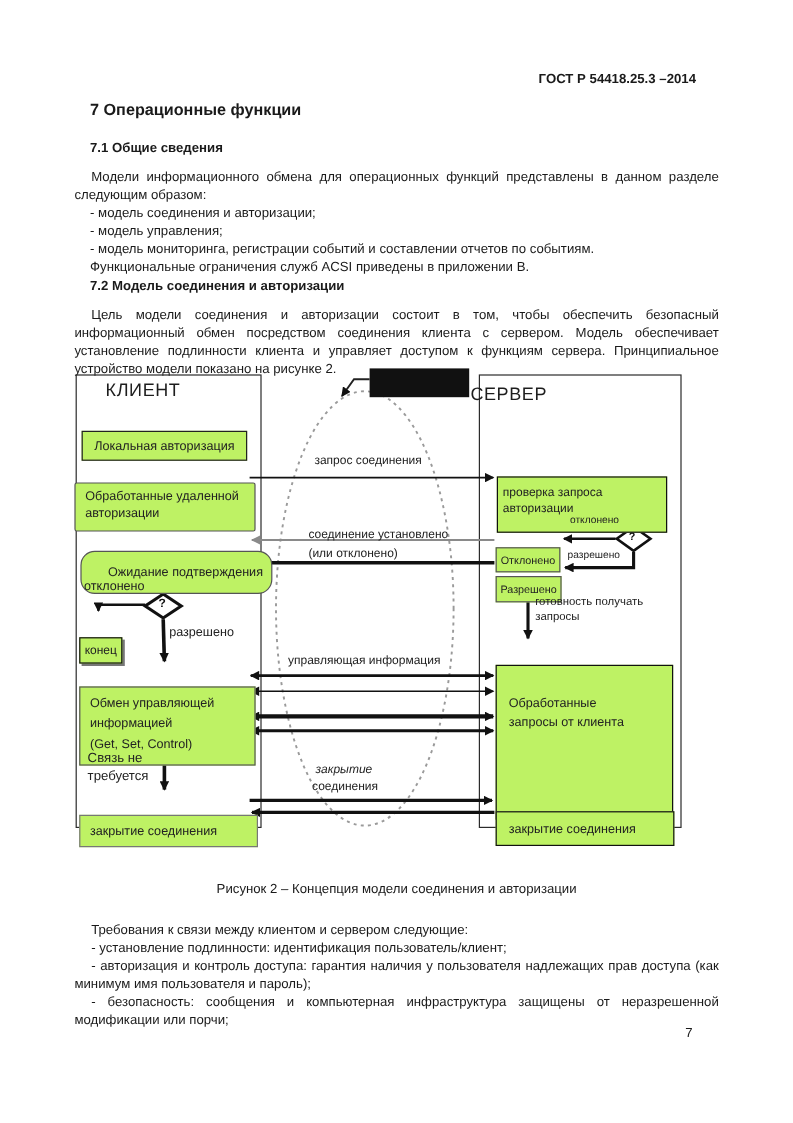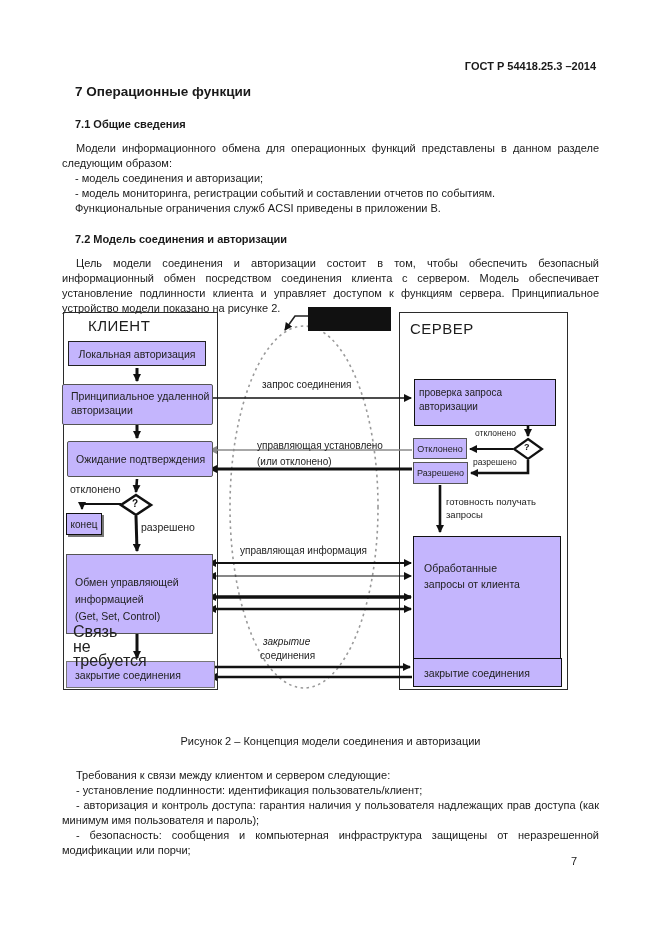--- a/index.html
+++ b/index.html
@@ -1,51 +1,51 @@
 <!DOCTYPE html>
 <html><head>
 <meta charset="utf-8">
 <style>
   html,body{margin:0;padding:0;background:#888;}
   .page{position:relative;width:661px;height:936px;background:#ffffff;
         font-family:"Liberation Sans",sans-serif;color:#1a1a1a;overflow:hidden;}
   .abs{position:absolute;}
-  .doc-header{top:60px;left:0;width:580px;text-align:right;font-size:11px;font-weight:bold;padding-left:16px;}
+  .doc-header{top:60px;left:0;width:580px;text-align:right;font-size:11px;font-weight:bold;}
   .h1{top:84px;left:75px;font-size:13.5px;font-weight:bold;}
   .h2{left:75px;font-size:11px;font-weight:bold;}
   .h2-1{top:118px;}
   .h2-2{top:233px;}
   .bodyblock{left:62px;width:537px;font-size:11px;line-height:15px;}
   .blk1{top:141px;}
   .pj{margin:0;text-align:justify;text-indent:14px;}
   .li{padding-left:13px;}
   .p3{top:256px;}
   .after{top:768px;}
   .caption{top:735px;left:62px;width:537px;text-align:center;font-size:11px;}
   .pagenum{top:855px;left:571px;font-size:11px;}
 
   
   .frame{border:1.6px solid #2b2b2b;background:transparent;}
   .client-frame{left:63px;top:312px;width:153px;height:376px;}
   .server-frame{left:399px;top:312px;width:167px;height:376px;}
   .frame-title{font-size:15px;letter-spacing:0.5px;color:#1d1d1d;}
   .t-client{left:88px;top:317px;}
-  .t-server{left:410px;top:320px;}
+  .t-server{left:392px;top:320px;}
   .fig-svg{left:0;top:305px;z-index:3;}
-  .box{position:absolute;background:#c4b5fd;z-index:4;color:#222;}
+  .box{position:absolute;background:#bef264;z-index:4;color:#222;margin-top:18px;}
   .bx-local{left:68px;top:341px;width:136px;height:23px;border:1.5px solid #222;
             font-size:10.5px;display:flex;align-items:center;justify-content:center;}
   .bx-init{left:62px;top:384px;width:141px;height:35px;border:1.4px solid #555;border-radius:2px;
            font-size:10.5px;line-height:14px;padding:4px 0 0 8px;}
-  .bx-wait{left:67px;top:441px;width:136px;height:34px;border:1.4px solid #555;border-radius:2px;
-           font-size:10.5px;display:flex;align-items:center;padding-left:8px;}
+  .bx-wait{left:67px;top:441px;width:136px;height:34px;border:1.4px solid #555;border-radius:12px;
+           font-size:10.5px;display:flex;align-items:center;padding-left:22px;}
   .bx-end{left:66px;top:513px;width:34px;height:20px;border:1.8px solid #111;box-shadow:2px 2px 0 #777;
           font-size:10px;display:flex;align-items:center;justify-content:center;}
   .bx-exch{left:66px;top:554px;width:137px;height:59px;border:1.4px solid #555;
-           font-size:10.5px;line-height:17px;padding:19px 0 0 8px;}
+           font-size:10.5px;line-height:17px;padding:5px 0 0 8px;}
   .bx-close-c{left:66px;top:661px;width:139px;height:25px;border:1.2px solid #777;
            font-size:10.5px;display:flex;align-items:center;padding-left:8px;}
   .bx-check{left:414px;top:379px;width:136px;height:39px;border:1.8px solid #111;
            font-size:10px;line-height:14px;padding:6px 0 0 4px;}
   .bx-decl{left:413px;top:438px;width:52px;height:19px;border:1.4px solid #555;
            font-size:9px;display:flex;align-items:center;justify-content:center;}
   .bx-allw{left:413px;top:462px;width:53px;height:20px;border:1.4px solid #555;
            font-size:9px;display:flex;align-items:center;justify-content:center;}
   .bx-proc{left:413px;top:536px;width:136px;height:103px;border:1.6px solid #111;
            font-size:10.5px;line-height:15.5px;padding:24px 0 0 10px;}
@@ -53,41 +53,42 @@
            font-size:10.5px;display:flex;align-items:center;padding-left:10px;}
   .flbl{position:absolute;z-index:5;font-size:10px;color:#222;white-space:nowrap;}
   .l-request{left:262px;top:379px;}
   .l-estab{left:257px;top:440px;}
   .l-ordecl{left:257px;top:456px;}
   .l-ctrl{left:240px;top:545px;}
   .l-close1{left:263px;top:636px;font-style:italic;}
   .l-close2{left:260px;top:650px;}
   .l-decl-c{left:70px;top:483px;font-size:10.5px;}
   .l-allw-c{left:141px;top:521px;font-size:10.5px;}
-  .l-nolink{left:73px;top:625px;font-size:16px;line-height:14.5px;white-space:normal;width:60px;}
+  .l-nolink{left:73px;top:625px;font-size:11px;line-height:14.5px;white-space:normal;width:60px;}
   .l-decl-s{left:475px;top:428px;font-size:8.5px;}
   .l-allw-s{left:473px;top:457px;font-size:8.5px;}
   .l-ready{left:446px;top:495px;font-size:9.5px;line-height:13px;white-space:normal;width:110px;}
   .q{position:absolute;z-index:5;font-weight:bold;color:#111;}
   .q-c{left:132px;top:498px;font-size:10px;}
   .q-s{left:524px;top:442px;font-size:9px;}
   .redacted{left:308px;top:307px;width:83px;height:24px;background:#111;z-index:6;}
 </style>
 </head>
 <body>
 
 <div class="page">
 
   <div class="abs doc-header">ГОСТ Р 54418.25.3 –2014</div>
   <div class="abs h1">7 Операционные функции</div>
   <div class="abs h2 h2-1">7.1 Общие сведения</div>
 
   <div class="abs bodyblock blk1">
     <p class="pj">Модели информационного обмена для операционных функций представлены в данном разделе следующим образом:</p>
     <div class="li">- модель соединения и авторизации;</div>
+    <div class="li">- модель управления;</div>
     <div class="li">- модель мониторинга, регистрации событий и составлении отчетов по событиям.</div>
     <div class="li">Функциональные ограничения служб ACSI приведены в приложении B.</div>
   </div>
 
   <div class="abs h2 h2-2">7.2 Модель соединения и авторизации</div>
   <div class="abs bodyblock p3">
     <p class="pj">Цель модели соединения и авторизации состоит в том, чтобы обеспечить безопасный информационный обмен посредством соединения клиента с сервером. Модель обеспечивает установление подлинности клиента и управляет доступом к функциям сервера. Принципиальное устройство модели показано на рисунке 2.</p>
   </div>
 
   <div class="abs frame client-frame"></div>
@@ -135,21 +136,21 @@
     <line x1="412" y1="677" x2="210" y2="677" stroke="#111" stroke-width="2.6" marker-end="url(#ae)"></line>
 
     <polygon points="136,495 151,505 136,515 121,505" fill="#fff" stroke="#111" stroke-width="2.6"></polygon>
     <polygon points="528,439 542,449 528,459 514,449" fill="#fff" stroke="#111" stroke-width="2.2"></polygon>
   </svg>
 
   <div class="abs redacted"></div>
 
   <div class="box bx-local">Локальная авторизация</div>
   <div class="box bx-init">
-    <div>Принципиальное удаленной</div>
+    <div>Обработанные удаленной</div>
     <div>авторизации</div>
   </div>
   <div class="box bx-wait">Ожидание подтверждения</div>
   <div class="box bx-end">конец</div>
   <div class="box bx-exch">
     <div>Обмен управляющей</div>
     <div>информацией</div>
     <div>(Get, Set, Control)</div>
   </div>
   <div class="box bx-close-c">закрытие соединения</div>
@@ -160,21 +161,21 @@
   </div>
   <div class="box bx-decl">Отклонено</div>
   <div class="box bx-allw">Разрешено</div>
   <div class="box bx-proc">
     <div>Обработанные</div>
     <div>запросы от клиента</div>
   </div>
   <div class="box bx-close-s">закрытие соединения</div>
 
   <div class="flbl l-request">запрос соединения</div>
-  <div class="flbl l-estab">управляющая установлено</div>
+  <div class="flbl l-estab">соединение установлено</div>
   <div class="flbl l-ordecl">(или отклонено)</div>
   <div class="flbl l-ctrl">управляющая информация</div>
   <div class="flbl l-close1">закрытие</div>
   <div class="flbl l-close2">соединения</div>
   <div class="flbl l-decl-c">отклонено</div>
   <div class="flbl l-allw-c">разрешено</div>
   <div class="flbl l-nolink">Связь не требуется</div>
   <div class="flbl l-decl-s">отклонено</div>
   <div class="flbl l-allw-s">разрешено</div>
   <div class="flbl l-ready">готовность получать запросы</div>

